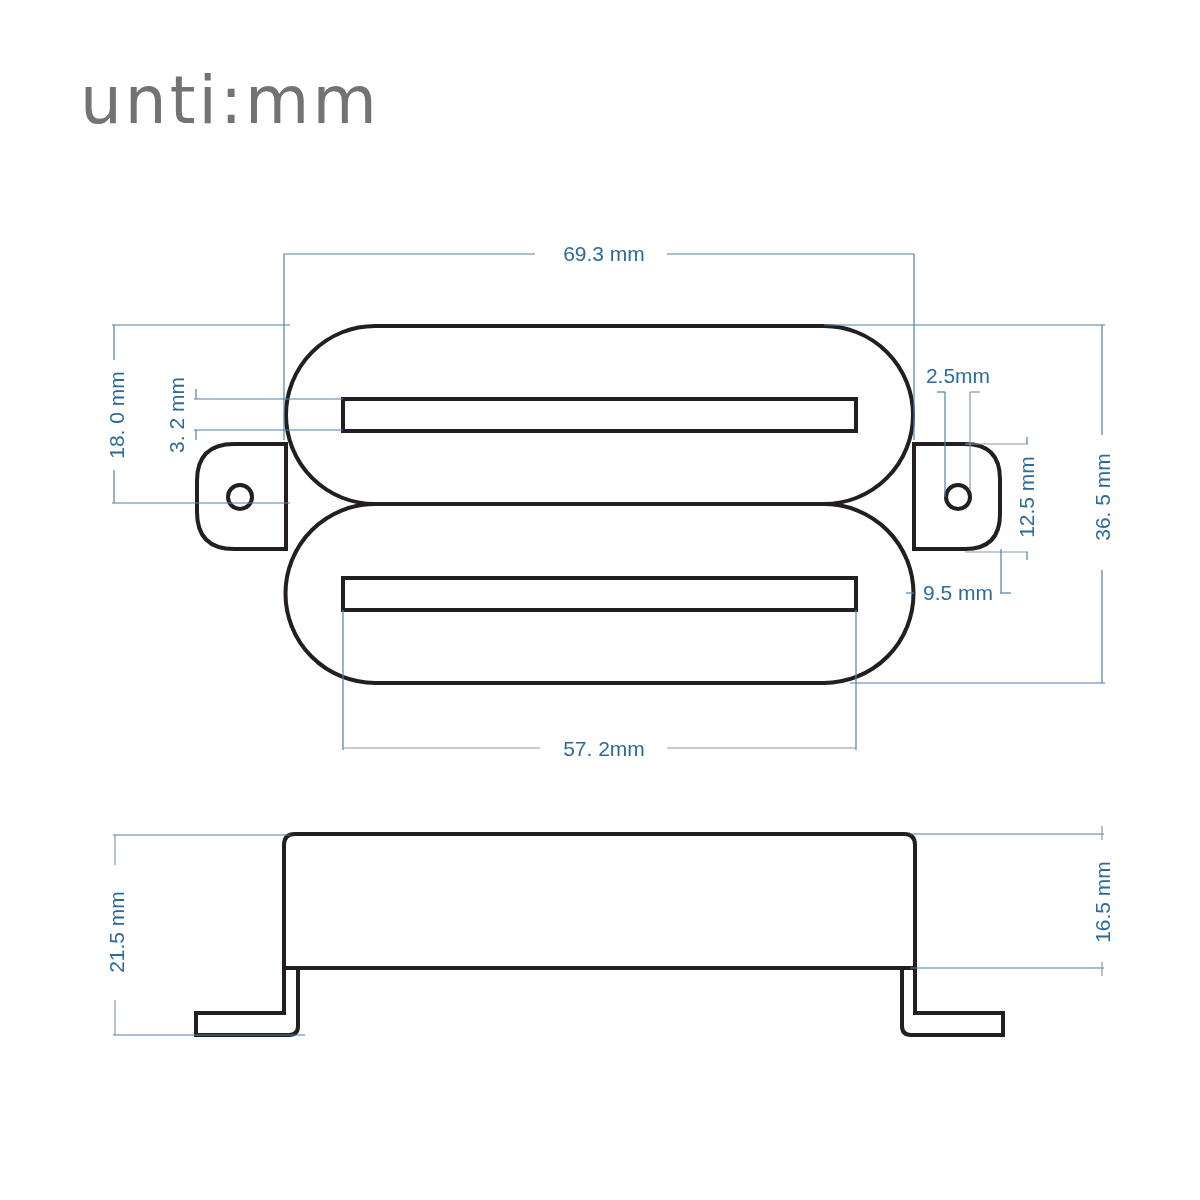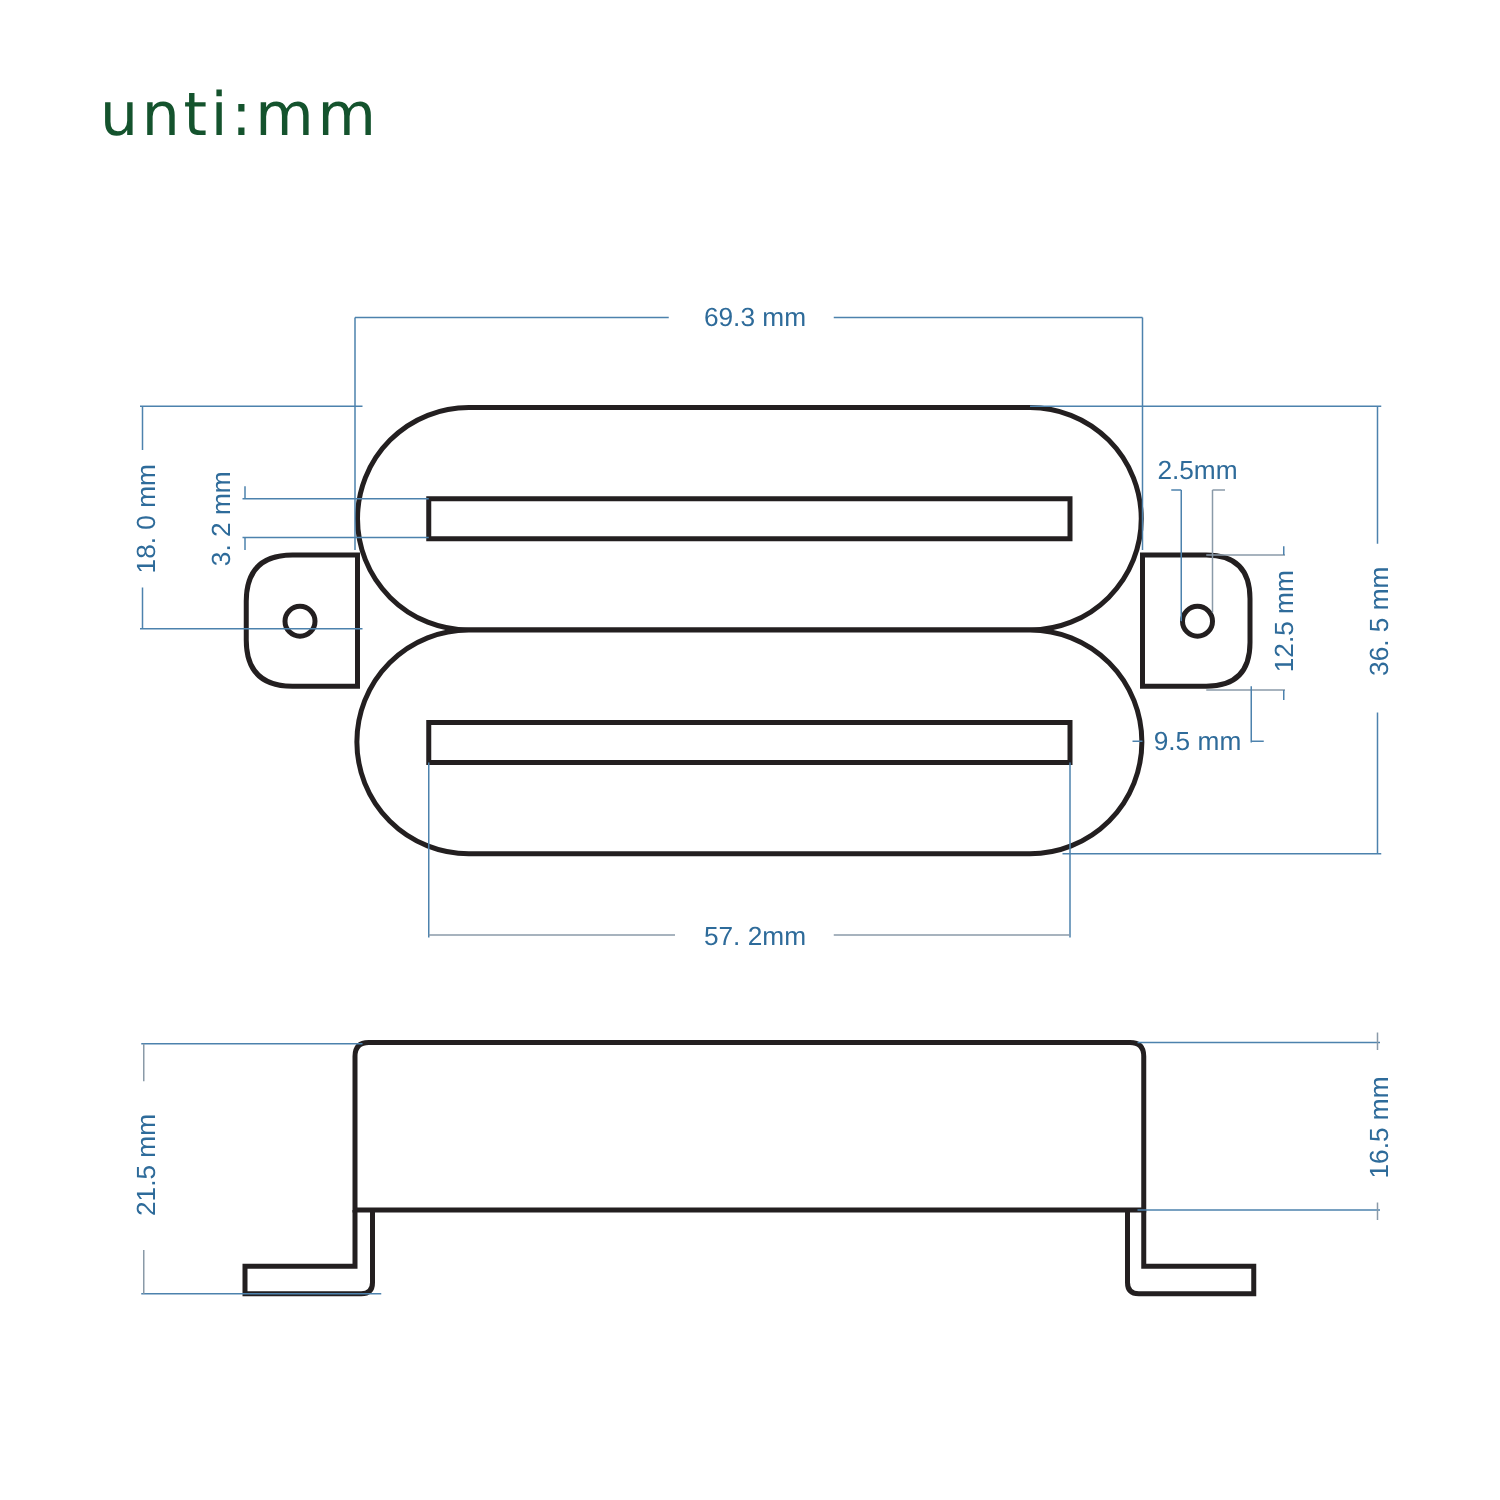--- a/index.html
+++ b/index.html
@@ -1,20 +1,20 @@
 <!DOCTYPE html>
 <html><head>
   <meta charset="utf-8">
   <style>
     html, body { margin: 0; padding: 0; background: #ffffff; }
     body { width: 1200px; height: 1200px; position: relative; overflow: hidden; }
     .title {
       position: absolute; left: 80px; top: 68px;
       font-family: "DejaVu Sans", sans-serif;
-      font-size: 48px; color: #14532d; letter-spacing: 3px;
+      font-size: 66px; color: #737373; letter-spacing: 3px;
       line-height: 1;
     }
     svg { position: absolute; left: 0; top: 0; }
     .dim-text {
       font-family: "Liberation Sans", sans-serif;
       font-size: 21px; fill: #2e6b9a;
     }
     .part { fill: #ffffff; stroke: #231f20; stroke-width: 4; }
     .part-thin { fill: none; stroke: #231f20; stroke-width: 4; }
     .dim { stroke: #4d82ad; stroke-width: 1.2; fill: none; }

